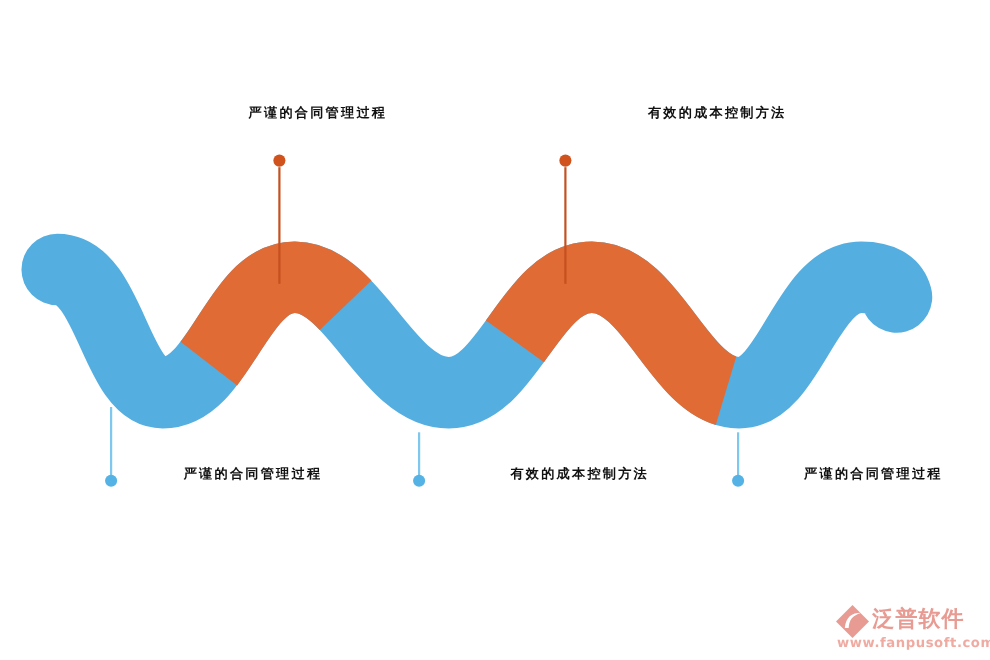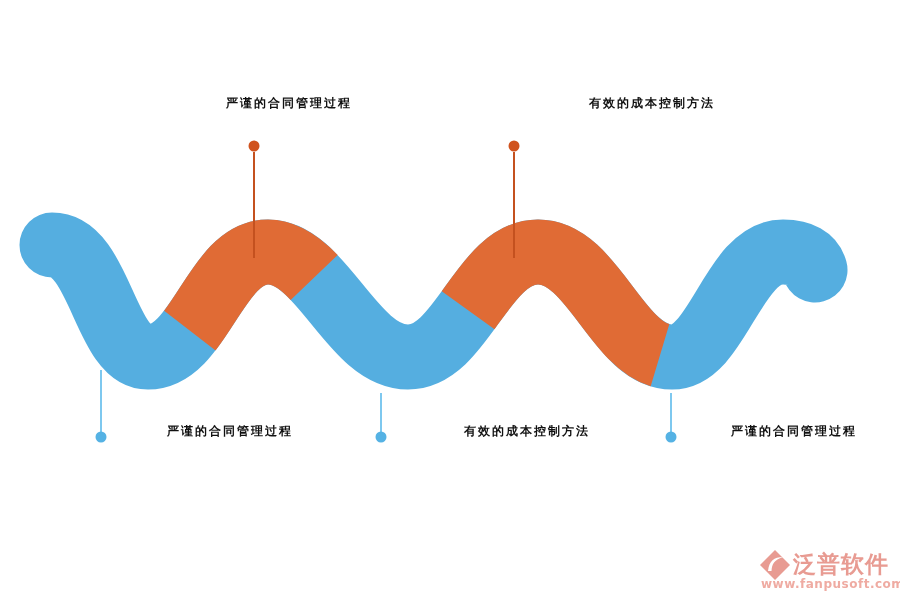--- a/index.html
+++ b/index.html
@@ -43,21 +43,21 @@
   }
   .logo-icon {
     position: absolute;
     left: 0;
     top: 2px;
   }
   .logo-brand {
     position: absolute;
     left: 33px;
     top: 1px;
-    font-size: 23px;
+    font-size: 20px;
     font-weight: 700;
     letter-spacing: 1px;
     color: #e89b92;
     white-space: nowrap;
   }
   .logo-url {
     position: absolute;
     left: 1px;
     top: 29px;
     font-size: 12px;

